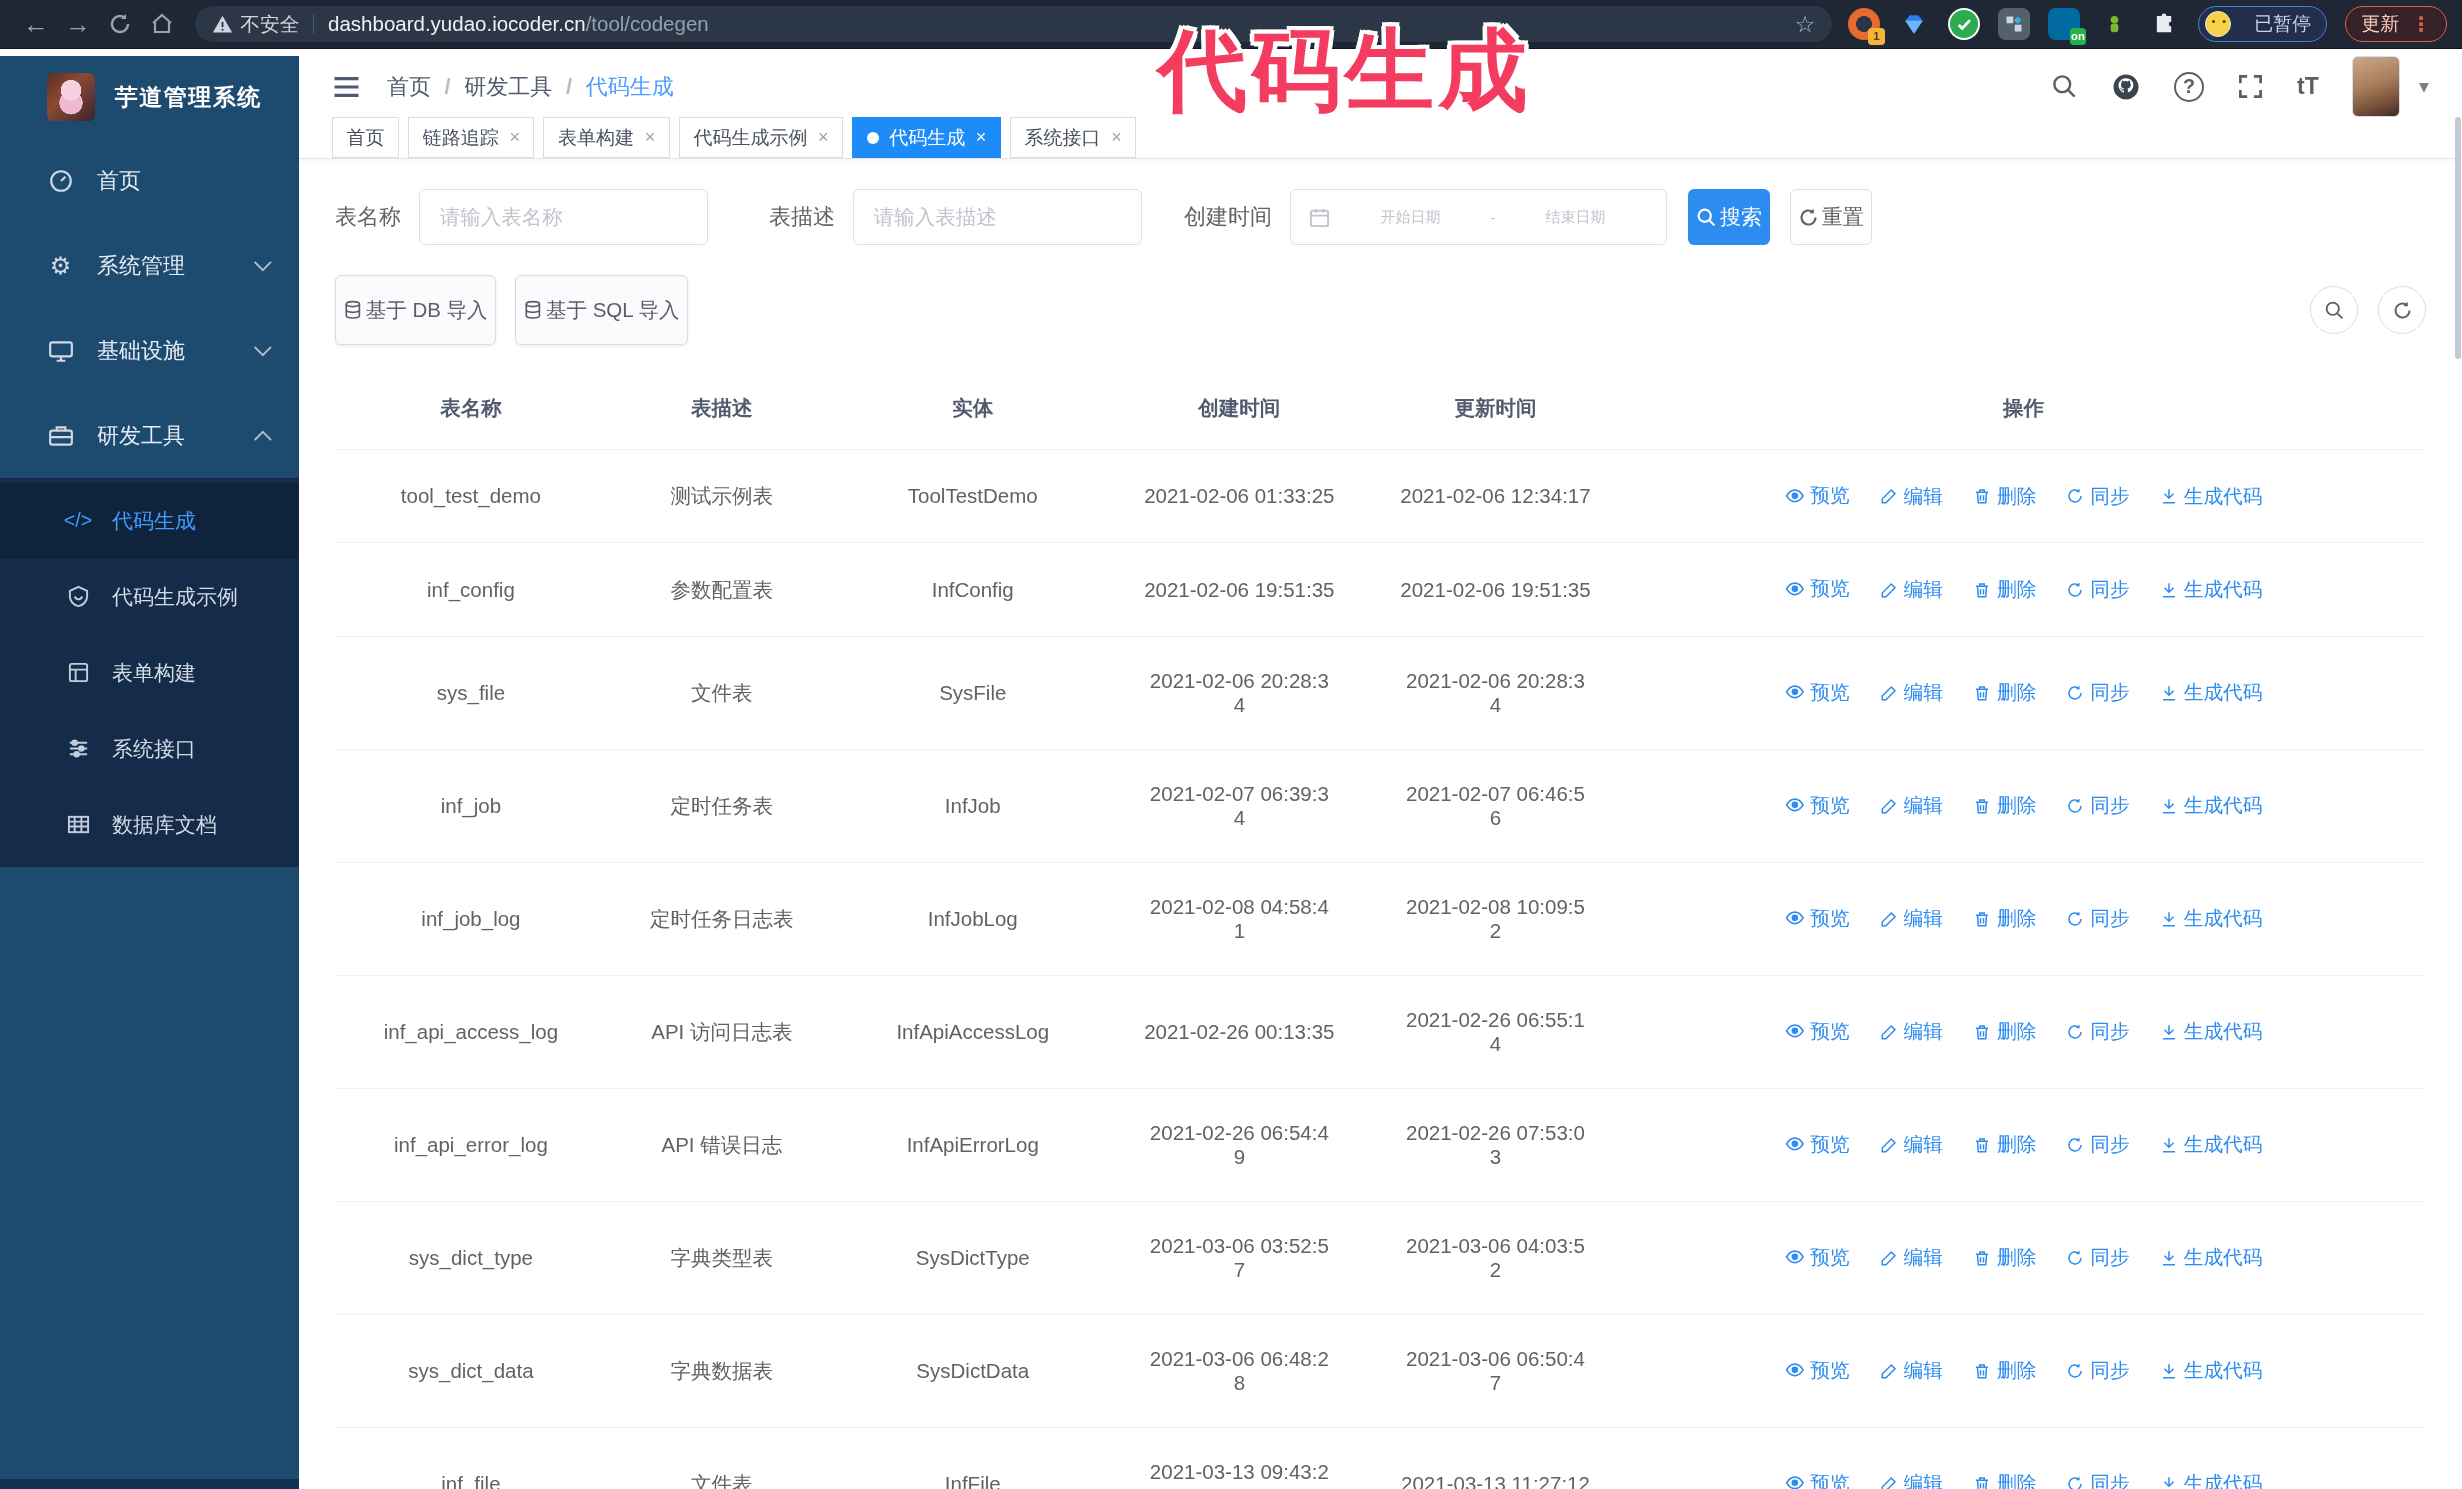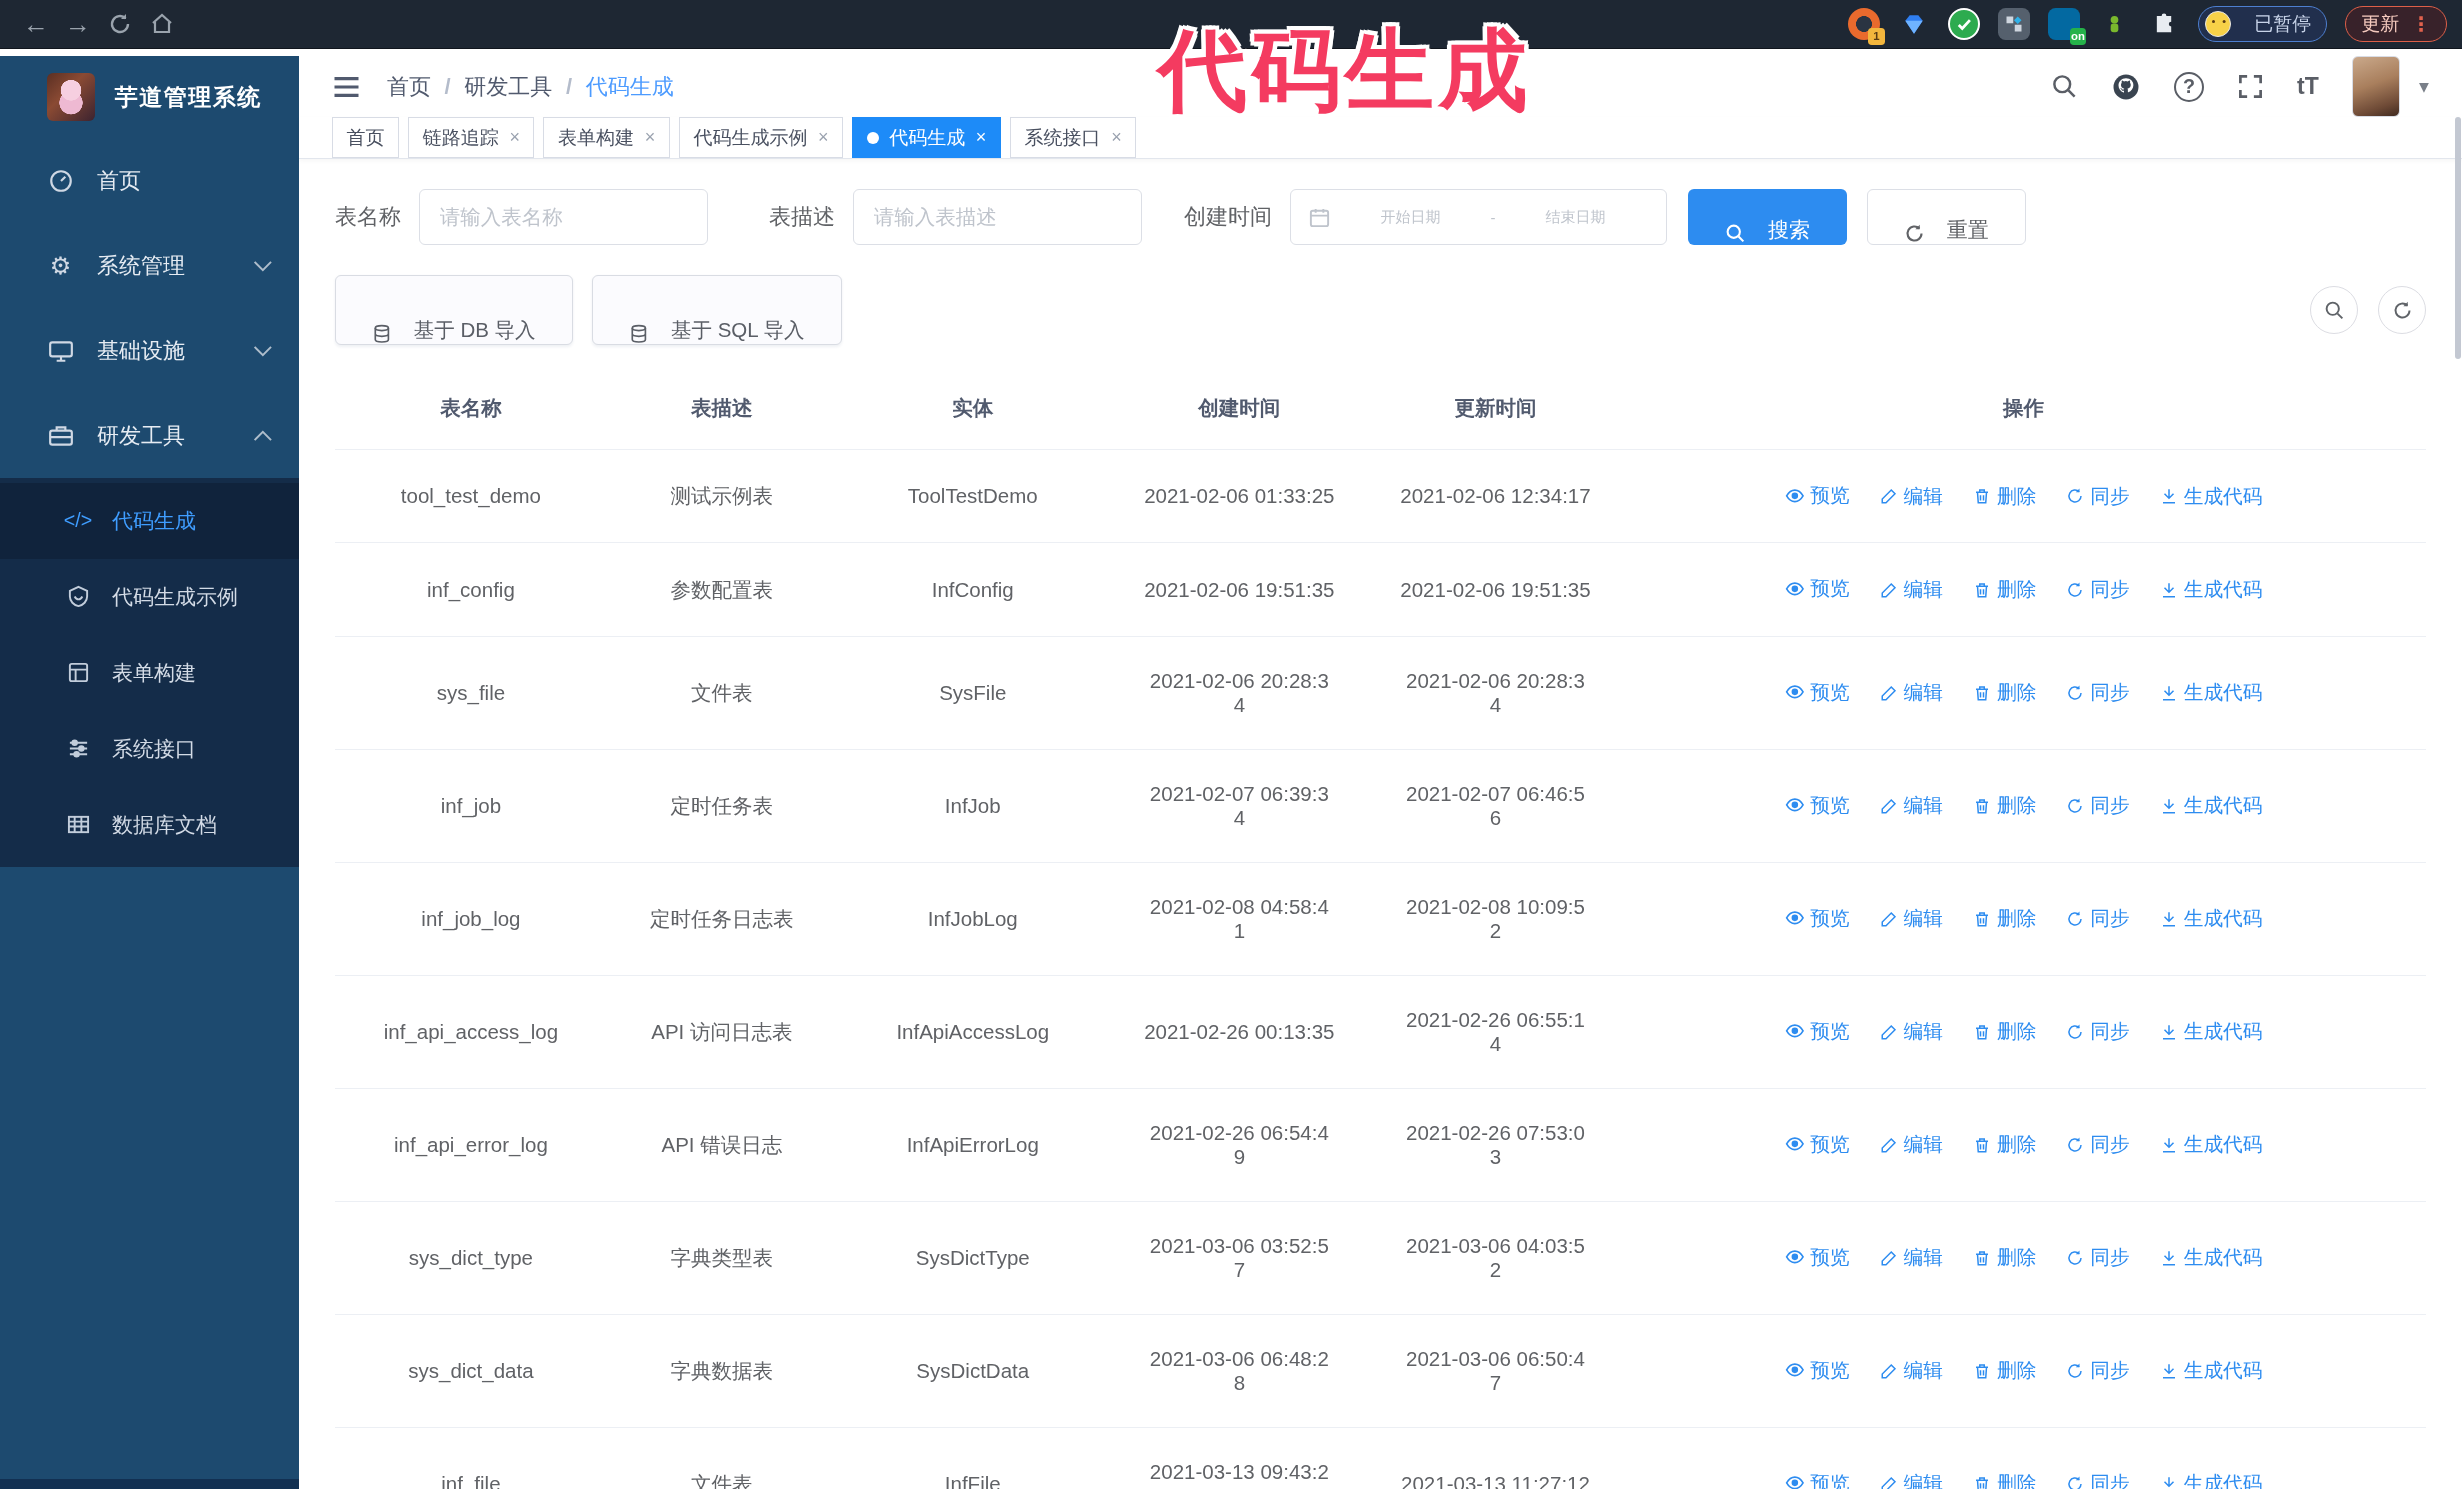--- a/index.html
+++ b/index.html
@@ -100,22 +100,22 @@
   .f-label { font-size:22px; color:#606266; margin-right:18px; }
   .f-input { width:289px; height:56px; border:1.5px solid #dcdfe6; border-radius:6px;
     font-size:20.5px; color:#606266; padding:0 19.7px; outline:none;
     font-family:"Liberation Sans","DejaVu Sans",sans-serif; }
   .f-input::placeholder { color:#bfc4cc; }
   .gap1 { width:61px; } .gap2 { width:42px; }
   .date-box { width:377px; height:56px; border:1.5px solid #dcdfe6; border-radius:6px;
     display:flex; align-items:center; padding:0 16.7px; color:#bfc4cc; font-size:15px; gap:6px; }
   .date-box .ph { flex:1; text-align:center; }
   .date-box .dash { color:#bfc4cc; }
-  .btn { height:56px; border-radius:6px; display:inline-flex; align-items:flex-end; gap:22px;
-    font-size:21px; padding:0 36px; cursor:pointer; border:1.5px solid transparent; }
+  .btn { height:56px; border-radius:6px; display:inline-flex; align-items:center; gap:3px;
+    font-size:21px; padding:0 7px; cursor:pointer; border:1.5px solid transparent; }
   .btn.primary { background:#2d8cf0; color:#fff; margin-left:21px; }
   .btn.plain { background:#fff; color:#606266; border-color:#dcdfe6; margin-left:19.7px; }
 
   
   .toolbar-row { display:flex; align-items:center; margin-top:30px; }
   .btn.soft { background:#fbfbfe; color:#5a5e66; border-color:#d9dce3; font-size:20.5px;
     box-shadow:0 1.5px 3px rgba(40,60,120,.08); margin:0 19.7px 0 0; height:70px; }
   .round-btns { margin-left:auto; display:flex; gap:19.7px; }
   .round-btn { width:48px; height:48px; border-radius:50%; border:1.5px solid #dcdde3; background:#fff;
     display:flex; align-items:center; justify-content:center; color:#5f6368; cursor:pointer; }
@@ -145,20 +145,34 @@
     <svg width="24" height="24" viewBox="0 0 24 24" fill="none" stroke="#9aa3ad" stroke-width="2.4">
       <path d="M20 12a8 8 0 1 1-2.4-5.7"></path>
         <path d="M18 2v5h-5" fill="#9aa3ad" stroke="none"></path>
       </svg>
   </div>
   <div class="nav-btn">
     <svg width="24" height="24" viewBox="0 0 24 24" fill="none" stroke="#9aa3ad" stroke-width="2.2">
       <path d="M3 11 12 3l9 8"></path>
         <path d="M5 10v10h14V10"></path>
       </svg>
+  </div>
+  <div class="omnibox">
+    <span class="omni-warn">
+      <svg width="21" height="21" viewBox="0 0 24 24">
+        <path d="M12 2 23 21H1Z" fill="#cfd6df"></path>
+          <rect x="11" y="9" width="2" height="6" fill="#1e2733"></rect>
+        <rect x="11" y="17" width="2" height="2" fill="#1e2733"></rect>
+        </svg>
+      <span>不安全</span>
+    </span>
+    <span class="omni-sep"></span>
+    <span class="omni-host">dashboard.yudao.iocoder.cn</span>
+    <span class="omni-path">/tool/codegen</span>
+    <span class="omni-star">☆</span>
   </div>
   <div class="ext-area">
     <div class="ext-ic" style="background:radial-gradient(circle,#2a3442 34%,#e96a2d 36%);border-radius:50%;">
       <span class="badge" style="background:#f3b63d;color:#5a3b13;">1</span>
     </div>
     <div class="ext-ic" style="background:transparent;">
       <svg width="26" height="26" viewBox="0 0 24 24">
           <path d="M4 9 8 4h8l4 5-8 12z" fill="#2f7ef0"></path>
         <path d="M4 9h16L12 21z" fill="#6fb3ff"></path>
         </svg>

